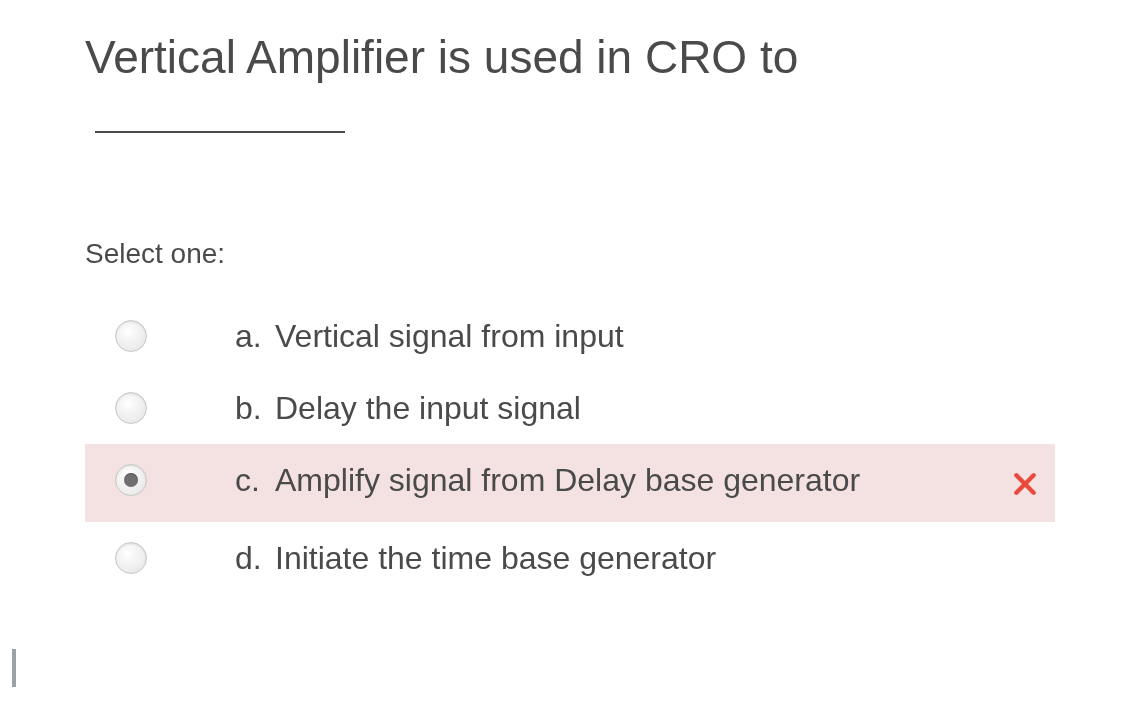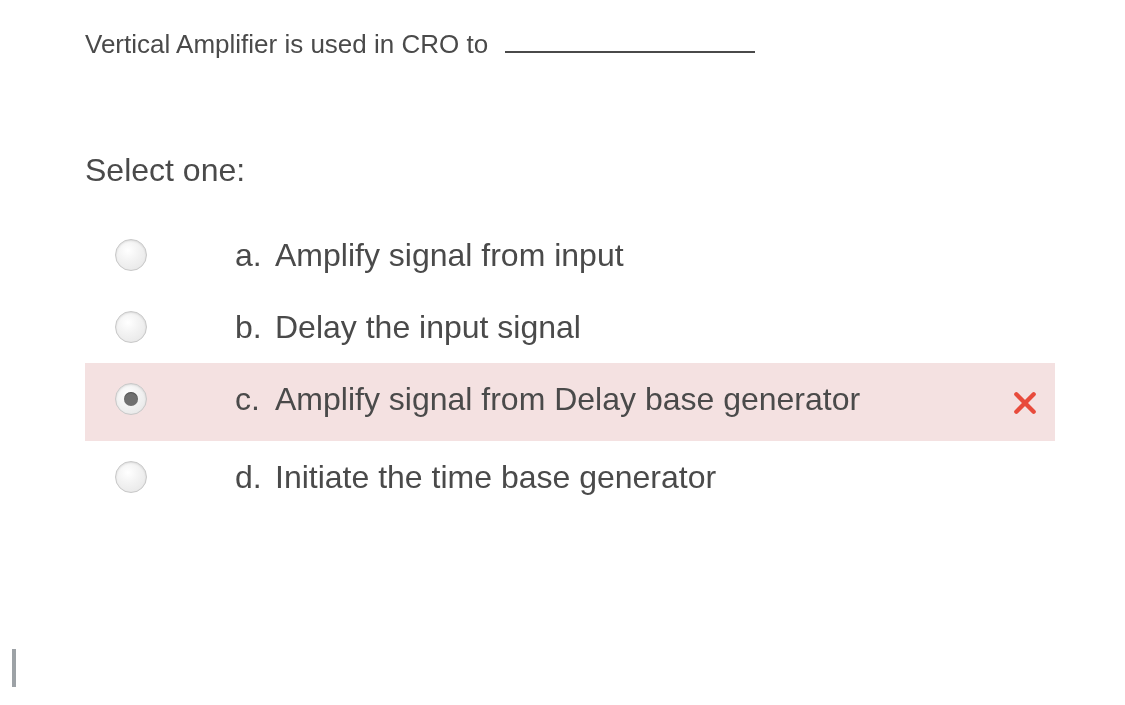--- a/index.html
+++ b/index.html
@@ -10,34 +10,34 @@
   body {
     font-family: -apple-system, BlinkMacSystemFont, "Segoe UI", "Helvetica Neue", Arial, sans-serif;
     font-weight: 300;
     background: #ffffff;
     width: 1125px;
     height: 705px;
     padding: 28px 70px 20px 85px;
     color: #4a4a4a;
   }
   .question {
-    font-size: 26px;
+    font-size: 46px;
     color: #4a4a4a;
     margin-bottom: 90px;
     line-height: 1.3;
   }
   .question .blank {
     display: inline-block;
     border-bottom: 2px solid #4a4a4a;
     width: 250px;
     margin-left: 10px;
     vertical-align: baseline;
   }
   .prompt {
-    font-size: 32px;
+    font-size: 28px;
     color: #4a4a4a;
     margin-bottom: 30px;
   }
   .options {
     display: flex;
     flex-direction: column;
   }
   .option {
     display: flex;
     align-items: flex-start;
@@ -116,21 +116,21 @@
 </div>
 
 <div class="prompt">Select one:</div>
 
 <div class="options">
 
   <div class="option">
     <div class="radio"></div>
     <div class="option-text">
       <span class="letter">a.</span>
-      <span class="text">Amplify signal from input</span>
+      <span class="text">Vertical signal from input</span>
     </div>
     <div class="mark"></div>
   </div>
 
   <div class="option">
     <div class="radio"></div>
     <div class="option-text">
       <span class="letter">b.</span>
       <span class="text">Delay the input signal</span>
     </div>

